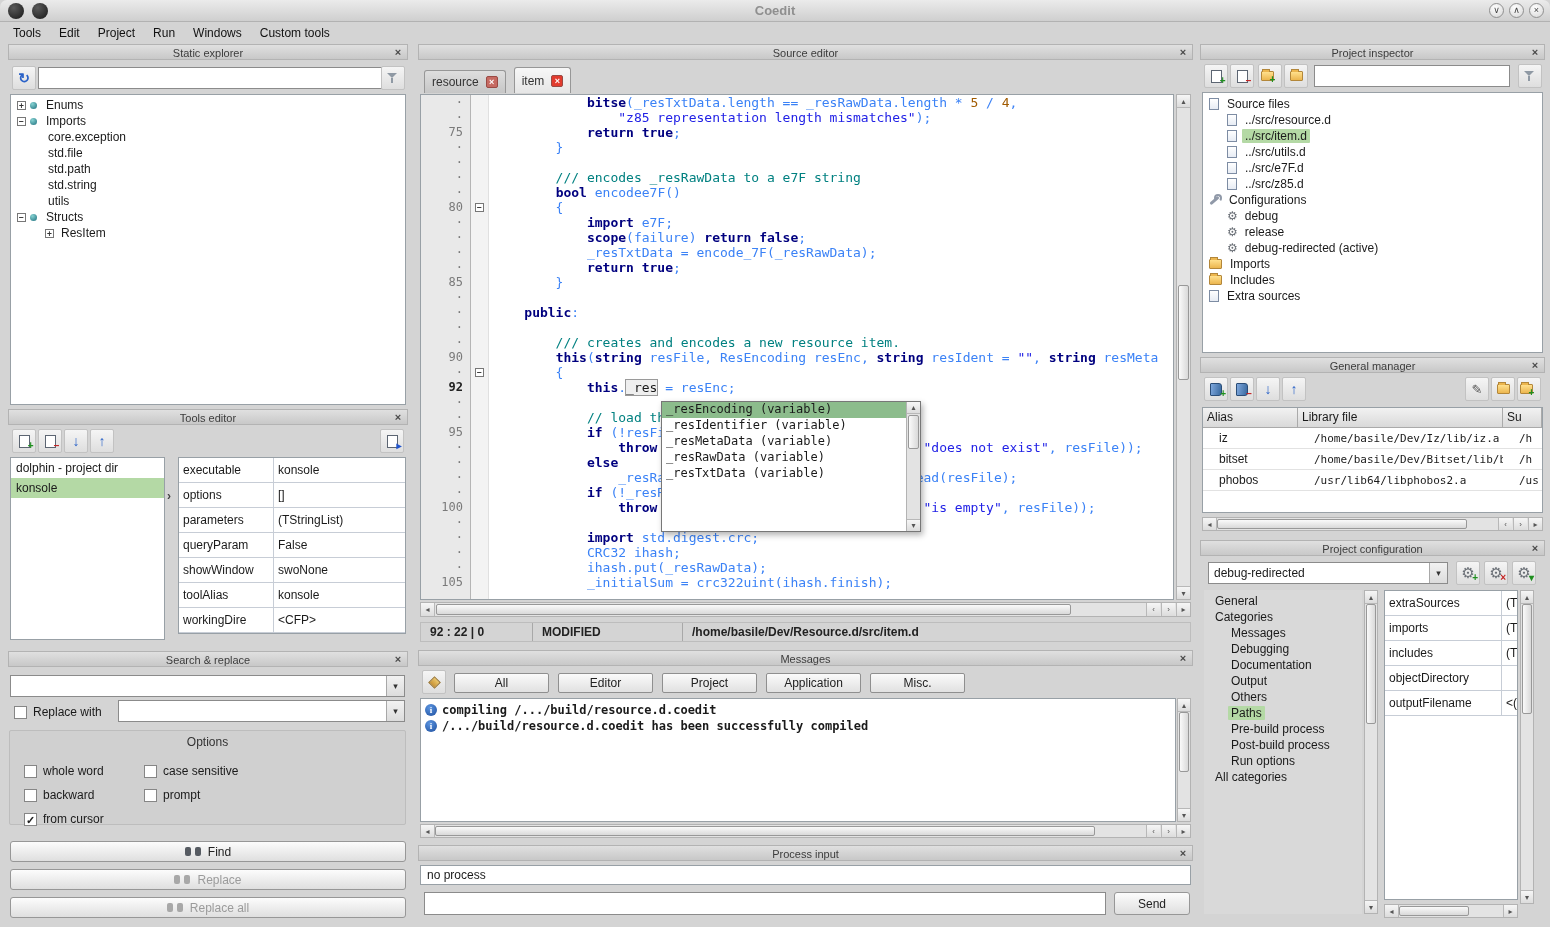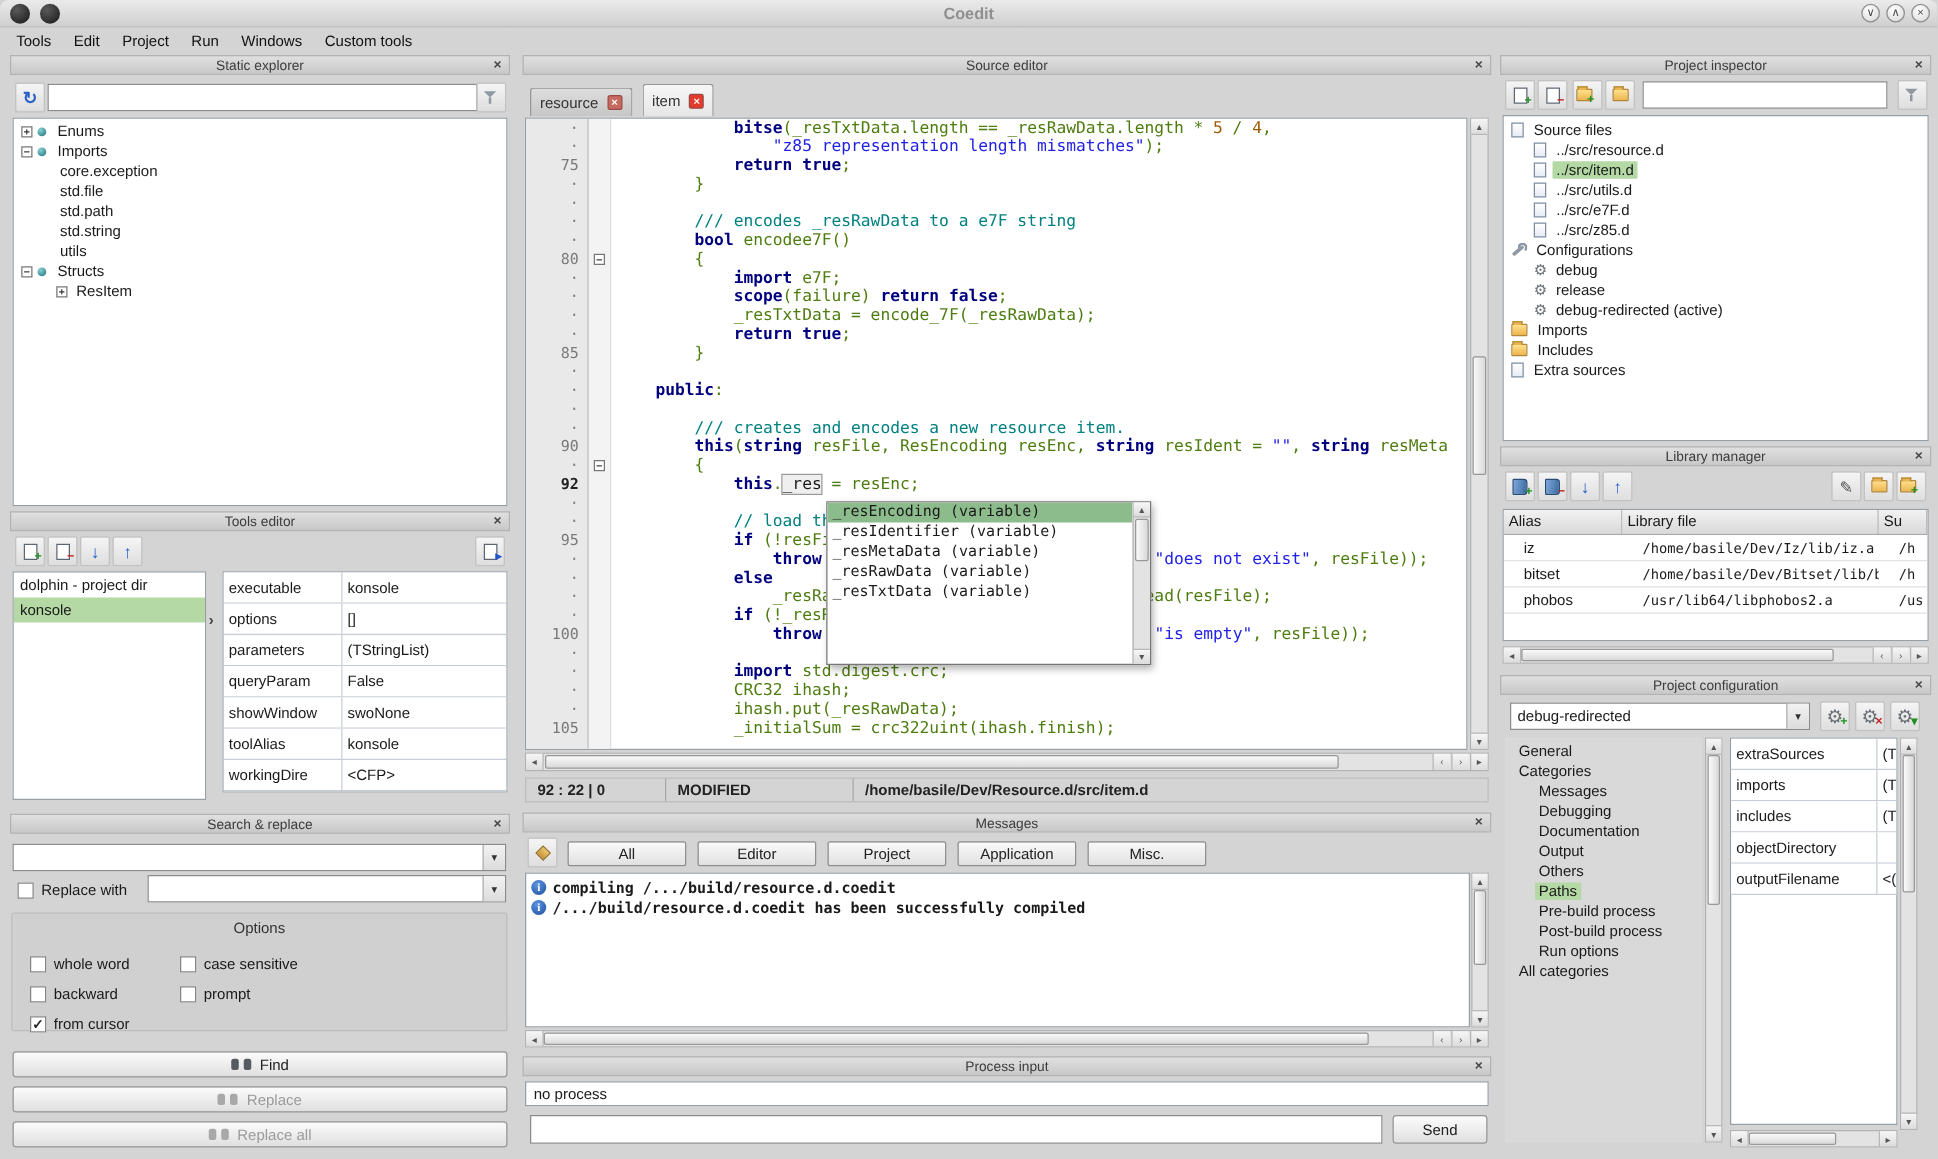--- a/index.html
+++ b/index.html
@@ -94,21 +94,21 @@
   .tabclose.hot{background:#e23b2e}
   .editor{position:absolute;background:#fff;border:1px solid #98a0a6;display:flex;overflow:hidden}
   .gutter{width:50px;background:#e9e9e9;border-right:1px solid #b5b5b5;flex:none}
   .gline{height:15px;line-height:15px;text-align:right;padding-right:7px;font:12px "DejaVu Sans Mono",monospace;color:#7a7a7a}
   .gline.cur{color:#222;font-weight:bold}
   .foldm{width:18px;background:#f3f3f3;border-right:1px solid #e0e0e0;flex:none}
   .fline{height:15px;display:flex;align-items:center;justify-content:center}
   .foldbox{width:9px;height:9px;border:1px solid #777;background:#fff;font:bold 8px/7px "DejaVu Sans Mono",monospace;text-align:center;color:#333}
   .codewrap{flex:1;overflow:hidden;padding-left:4px}
   .cline{height:15px;line-height:15px;font:13px/15px "DejaVu Sans Mono",monospace;white-space:pre}
-  .sy-t{color:#4d7c0f}
+  .sy-t{color:#3b82f6}
   .sy-k{color:#00007f;font-weight:bold}
   .sy-s{color:#2222e6}
   .sy-c{color:#008080}
   .sy-n{color:#a05a00}
   .sy-w{background:#efefef;outline:1px solid #9a9a9a}
   .popup{position:absolute;left:240px;top:306px;width:260px;height:131px;background:#fff;border:1px solid #777;box-shadow:2px 3px 6px rgba(0,0,0,.3);display:flex;z-index:5}
   .clist{flex:1;overflow:hidden}
   .citem{height:16px;line-height:16px;padding-left:4px;font:12px "DejaVu Sans Mono",monospace;white-space:nowrap}
   .citem.sel{background:#8cbc8c}
   .psb{width:14px;background:#e3e3e3;border-left:1px solid #b3b3b3;position:relative;flex:none}
@@ -623,21 +623,21 @@
         </div>
         <div class="trow" style="padding-left: 6px;">
           <span class="ic-page"></span>
           <span class="tlabel">Extra sources</span>
         </div>
       </div>
   </div>
 
   <div class="panel" style="left:1200px;top:357px;width:345px;height:178px">
     <div class="phead">
-      <span class="ptitle">Library manager</span>
+      <span class="ptitle">General manager</span>
       <span class="pclose">×</span>
     </div>
     <span class="tbtn" style="left:4px;top:20px">
         <span class="tbook">
           <span class="ov green">+</span>
         </span>
       </span>
     <span class="tbtn" style="left:30px;top:20px">
         <span class="tbook">
           <span class="ov red">−</span>

